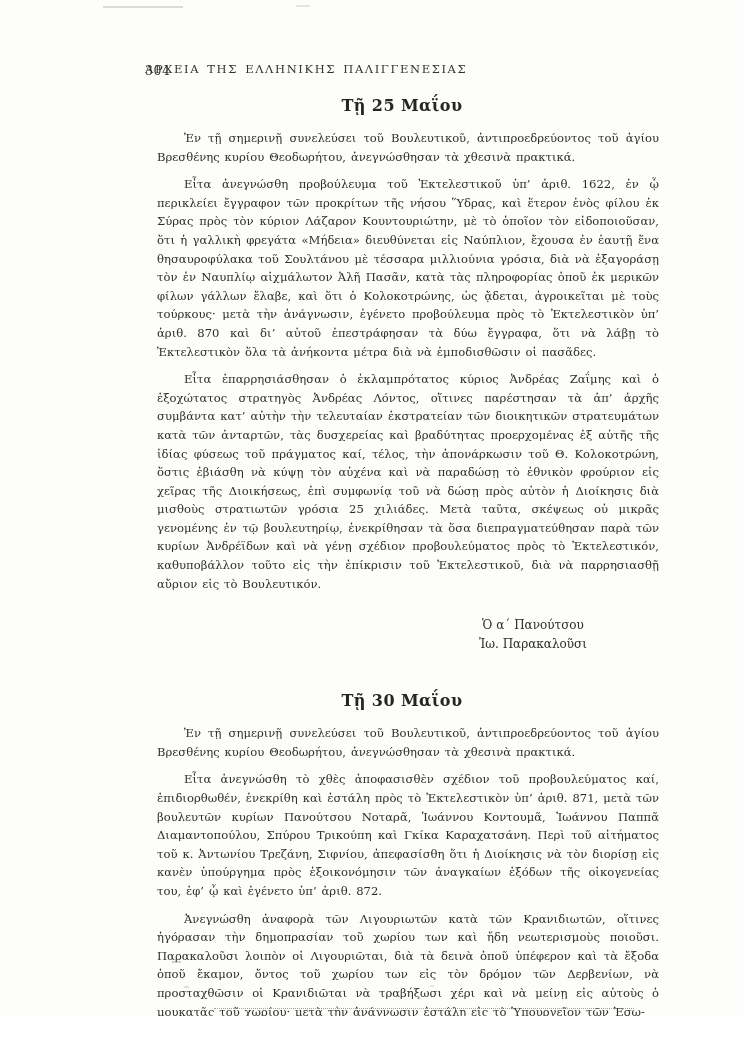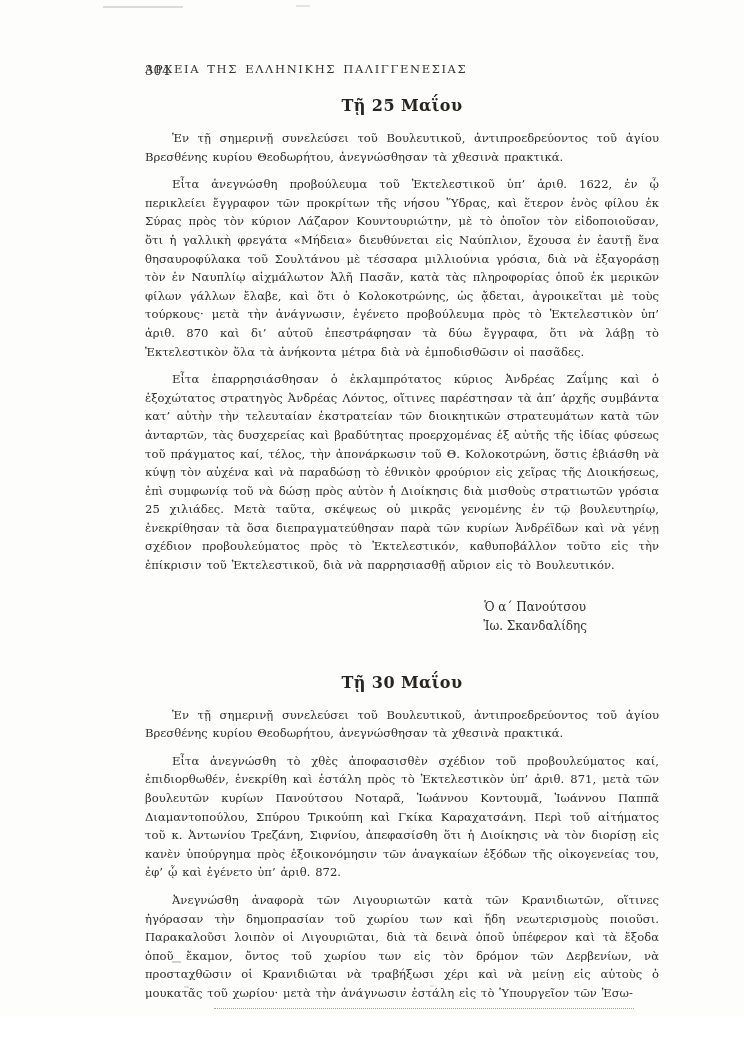--- a/index.html
+++ b/index.html
@@ -60,21 +60,21 @@
     font-size: 16px;
     letter-spacing: 0.4px;
     color: #26251f;
     margin: 0 0 14px 0;
   }
   .para {
     font-size: 11.6px;
     line-height: 18.6px;
     text-align: justify;
     text-indent: 27px;
-    margin: 0 0 9px 0;
+    margin: 0 0 9px 12px;
     word-spacing: 1.2px;
     color: #2e2d29;
   }
   .signature {
     margin: 14px 72px 0 0;
     text-align: center;
     float: right;
     font-size: 12px;
     line-height: 19px;
     color: #2e2d29;
@@ -119,21 +119,21 @@
 
   <div class="text-block">
 
     <div class="section section-1">
       <div class="session-heading">Τῇ 25 Μαΐου</div>
       <p class="para">Ἐν τῇ σημερινῇ συνελεύσει τοῦ Βουλευτικοῦ, ἀντιπροεδρεύοντος τοῦ ἁγίου Βρεσθένης κυρίου Θεοδωρήτου, ἀνεγνώσθησαν τὰ χθεσινὰ πρακτικά.</p>
       <p class="para">Εἶτα ἀνεγνώσθη προβούλευμα τοῦ Ἐκτελεστικοῦ ὑπ’ ἀριθ. 1622, ἐν ᾧ περικλείει ἔγγραφον τῶν προκρίτων τῆς νήσου Ὕδρας, καὶ ἕτερον ἑνὸς φίλου ἐκ Σύρας πρὸς τὸν κύριον Λάζαρον Κουντουριώτην, μὲ τὸ ὁποῖον τὸν εἰδοποιοῦσαν, ὅτι ἡ γαλλικὴ φρεγάτα «Μήδεια» διευθύνεται εἰς Ναύπλιον, ἔχουσα ἐν ἑαυτῇ ἕνα θησαυροφύλακα τοῦ Σουλτάνου μὲ τέσσαρα μιλλιούνια γρόσια, διὰ νὰ ἐξαγοράσῃ τὸν ἐν Ναυπλίῳ αἰχμάλωτον Ἀλῆ Πασᾶν, κατὰ τὰς πληροφορίας ὁποῦ ἐκ μερικῶν φίλων γάλλων ἔλαβε, καὶ ὅτι ὁ Κολοκοτρώνης, ὡς ᾄδεται, ἀγροικεῖται μὲ τοὺς τούρκους· μετὰ τὴν ἀνάγνωσιν, ἐγένετο προβούλευμα πρὸς τὸ Ἐκτελεστικὸν ὑπ’ ἀριθ. 870 καὶ δι’ αὐτοῦ ἐπεστράφησαν τὰ δύω ἔγγραφα, ὅτι νὰ λάβῃ τὸ Ἐκτελεστικὸν ὅλα τὰ ἀνήκοντα μέτρα διὰ νὰ ἐμποδισθῶσιν οἱ πασᾶδες.</p>
       <p class="para">Εἶτα ἐπαρρησιάσθησαν ὁ ἐκλαμπρότατος κύριος Ἀνδρέας Ζαΐμης καὶ ὁ ἐξοχώτατος στρατηγὸς Ἀνδρέας Λόντος, οἵτινες παρέστησαν τὰ ἀπ’ ἀρχῆς συμβάντα κατ’ αὐτὴν τὴν τελευταίαν ἐκστρατείαν τῶν διοικητικῶν στρατευμάτων κατὰ τῶν ἀνταρτῶν, τὰς δυσχερείας καὶ βραδύτητας προερχομένας ἐξ αὐτῆς τῆς ἰδίας φύσεως τοῦ πράγματος καί, τέλος, τὴν ἀπονάρκωσιν τοῦ Θ. Κολοκοτρώνη, ὅστις ἐβιάσθη νὰ κύψῃ τὸν αὐχένα καὶ νὰ παραδώσῃ τὸ ἐθνικὸν φρούριον εἰς χεῖρας τῆς Διοικήσεως, ἐπὶ συμφωνίᾳ τοῦ νὰ δώσῃ πρὸς αὐτὸν ἡ Διοίκησις διὰ μισθοὺς στρατιωτῶν γρόσια 25 χιλιάδες. Μετὰ ταῦτα, σκέψεως οὐ μικρᾶς γενομένης ἐν τῷ βουλευτηρίῳ, ἐνεκρίθησαν τὰ ὅσα διεπραγματεύθησαν παρὰ τῶν κυρίων Ἀνδρέϊδων καὶ νὰ γένῃ σχέδιον προβουλεύματος πρὸς τὸ Ἐκτελεστικόν, καθυποβάλλον τοῦτο εἰς τὴν ἐπίκρισιν τοῦ Ἐκτελεστικοῦ, διὰ νὰ παρρησιασθῇ αὔριον εἰς τὸ Βουλευτικόν.</p>
       <div class="signature">
         <div>Ὁ α΄ Πανούτσου</div>
-        <div>Ἰω. Σκανδαλίδης</div>
+        <div>Ἰω. Παρακαλοῦσι</div>
       </div>
     </div>
 
     <div class="section section-2">
       <div class="session-heading">Τῇ 30 Μαΐου</div>
       <p class="para">Ἐν τῇ σημερινῇ συνελεύσει τοῦ Βουλευτικοῦ, ἀντιπροεδρεύοντος τοῦ ἁγίου Βρεσθένης κυρίου Θεοδωρήτου, ἀνεγνώσθησαν τὰ χθεσινὰ πρακτικά.</p>
       <p class="para">Εἶτα ἀνεγνώσθη τὸ χθὲς ἀποφασισθὲν σχέδιον τοῦ προβουλεύματος καί, ἐπιδιορθωθέν, ἐνεκρίθη καὶ ἐστάλη πρὸς τὸ Ἐκτελεστικὸν ὑπ’ ἀριθ. 871, μετὰ τῶν βουλευτῶν κυρίων Πανούτσου Νοταρᾶ, Ἰωάννου Κοντουμᾶ, Ἰωάννου Παππᾶ Διαμαντοπούλου, Σπύρου Τρικούπη καὶ Γκίκα Καραχατσάνη. Περὶ τοῦ αἰτήματος τοῦ κ. Ἀντωνίου Τρεζάνη, Σιφνίου, ἀπεφασίσθη ὅτι ἡ Διοίκησις νὰ τὸν διορίσῃ εἰς κανὲν ὑπούργημα πρὸς ἐξοικονόμησιν τῶν ἀναγκαίων ἐξόδων τῆς οἰκογενείας του, ἐφ’ ᾧ καὶ ἐγένετο ὑπ’ ἀριθ. 872.</p>
       <p class="para">Ἀνεγνώσθη ἀναφορὰ τῶν Λιγουριωτῶν κατὰ τῶν Κρανιδιωτῶν, οἵτινες ἠγόρασαν τὴν δημοπρασίαν τοῦ χωρίου των καὶ ἤδη νεωτερισμοὺς ποιοῦσι. Παρακαλοῦσι λοιπὸν οἱ Λιγουριῶται, διὰ τὰ δεινὰ ὁποῦ ὑπέφερον καὶ τὰ ἔξοδα ὁποῦ ἔκαμον, ὄντος τοῦ χωρίου των εἰς τὸν δρόμον τῶν Δερβενίων, νὰ προσταχθῶσιν οἱ Κρανιδιῶται νὰ τραβήξωσι χέρι καὶ νὰ μείνῃ εἰς αὐτοὺς ὁ μουκατᾶς τοῦ χωρίου· μετὰ τὴν ἀνάγνωσιν ἐστάλη εἰς τὸ Ὑπουργεῖον τῶν Ἐσω-</p>
     </div>
 

